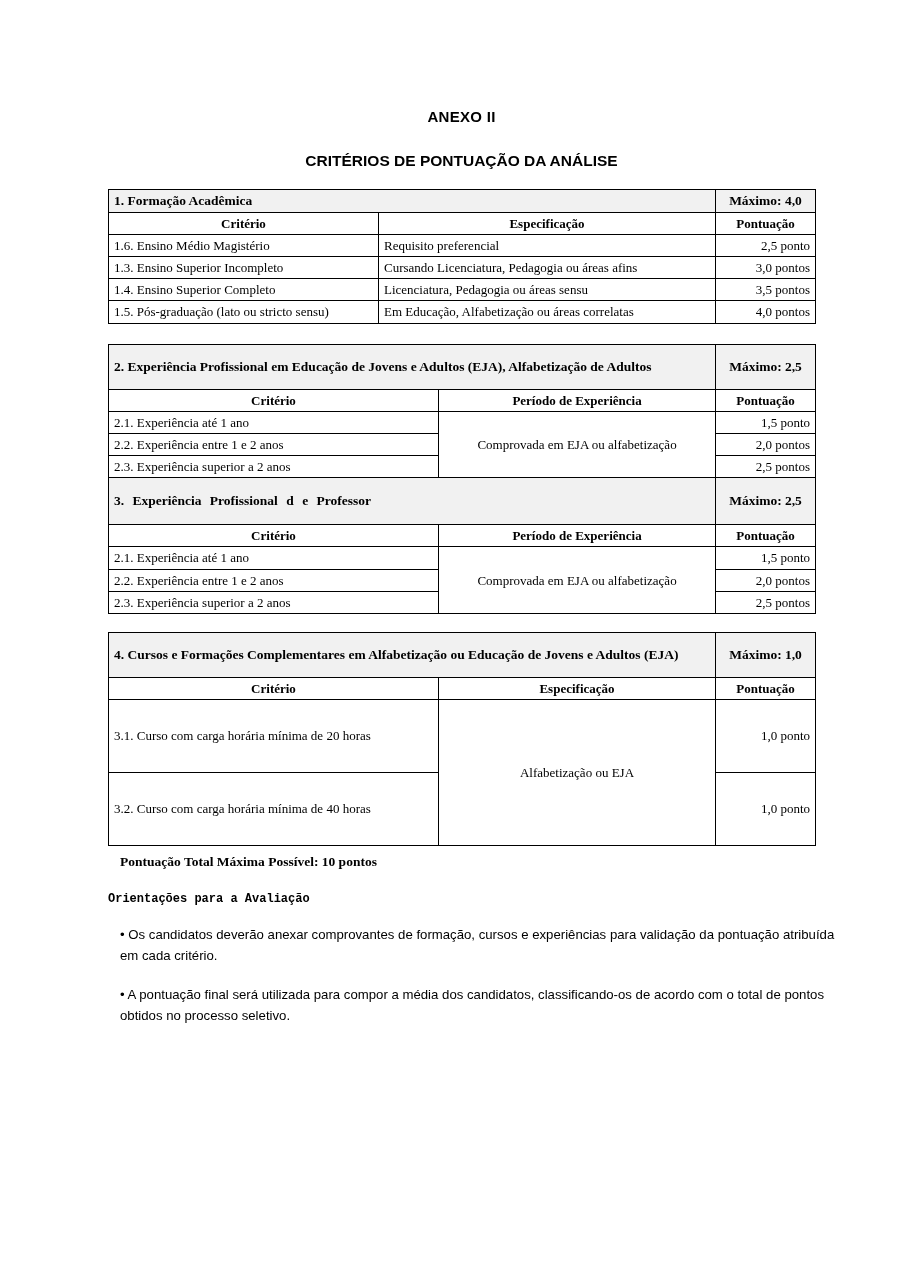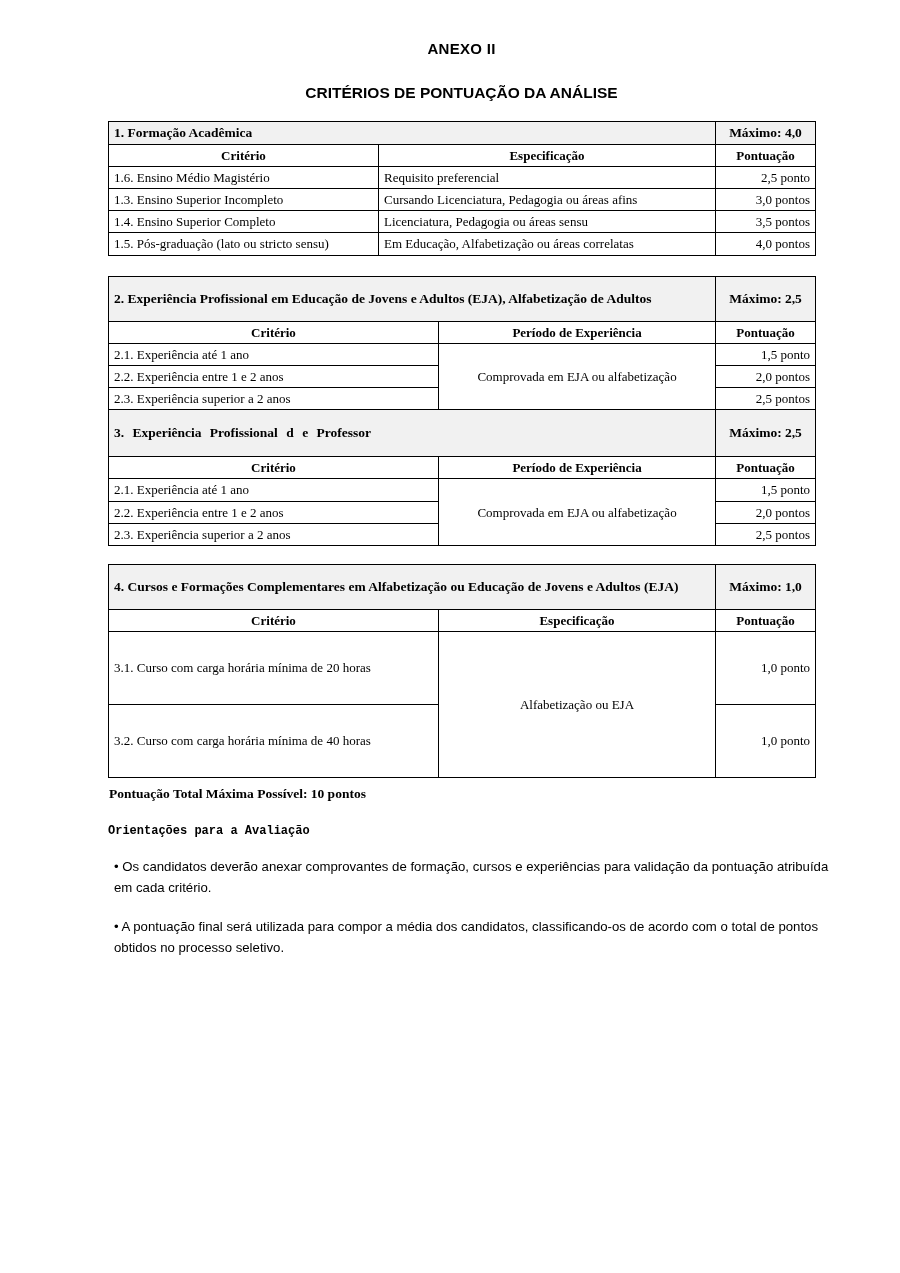--- a/index.html
+++ b/index.html
@@ -4,21 +4,21 @@
 <style>
   html, body { margin: 0; padding: 0; }
   body {
     width: 900px;
     min-height: 1273px;
     background: #ffffff;
     color: #000000;
     font-family: "Liberation Serif", serif;
   }
   .doc {
-    padding: 40px 0 0 108px;
+    padding: 108px 0 0 108px;
     width: 707px;
   }
   .title {
     font-family: "Liberation Sans", sans-serif;
     font-size: 15px;
     font-weight: 700;
     text-align: center;
     margin: 0 0 27px 0;
     letter-spacing: 0.3px;
   }
@@ -57,33 +57,33 @@
   .max-cell { text-align: center; }
   td.hdr { font-weight: 700; text-align: center; }
   td.crit, td.spec { text-align: left; }
   td.pont { text-align: right; padding-right: 7px; }
   td.merged { text-align: center; }
   tr.tall td { height: 68px; }
   td.pont-low { vertical-align: bottom; padding-bottom: 12px; }
   .total-line {
     font-weight: 700;
     font-size: 13.5px;
-    margin: 4px 0 0 1px;
+    margin: 4px 0 0 12px;
   }
   .guide-heading {
     font-family: Liberation Mono, monospace;
     font-weight: 700;
     font-size: 12px;
     margin: 22px 0 0 0;
   }
   .bullet {
     font-family: "Liberation Sans", sans-serif;
     font-size: 13.2px;
     line-height: 1.6;
-    margin: 18px 0 0 6px;
+    margin: 18px 0 0 12px;
     width: 727px;
   }
 </style>
 </head>
 <body>
 
 <div class="doc">
 
   <h1 class="title">ANEXO II</h1>
   <h2 class="subtitle">CRITÉRIOS DE PONTUAÇÃO DA ANÁLISE</h2>

